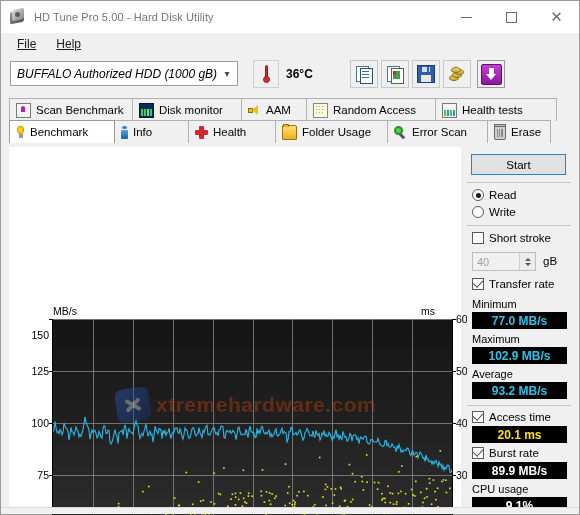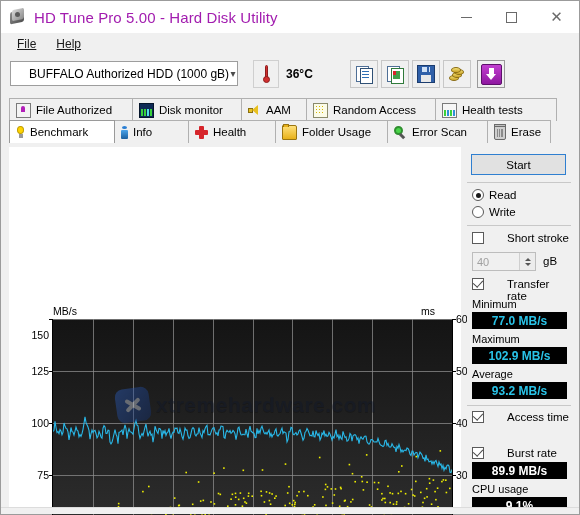--- a/index.html
+++ b/index.html
@@ -19,40 +19,40 @@
     background:#ffffff;display:flex;align-items:center;
     border-bottom:1px solid #f0f0f0;
   }
   .app-icon{width:18px;height:18px;margin-left:8px;margin-right:7px;position:relative;}
   .app-icon .d1{position:absolute;left:1px;top:3px;width:14px;height:12px;
      background:linear-gradient(135deg,#8d8d8d,#4d4d4d);transform:skewY(-12deg);border-radius:2px;}
   .app-icon .d2{position:absolute;left:3px;top:1px;width:12px;height:11px;
      background:linear-gradient(135deg,#d8d8d8,#8a8a8a);transform:skewY(-12deg);border-radius:2px;}
   .app-icon .d3{position:absolute;left:6px;top:4px;width:5px;height:5px;border-radius:50%;
      background:#5a5a5a;}
-  .title-text{font-size:15px;color:#a21caf;letter-spacing:.1px;}
+  .title-text{font-size:11px;color:#737373;letter-spacing:.1px;}
   .wctrls{position:absolute;right:0;top:0;height:32px;display:flex;}
   .wbtn{width:45px;height:32px;display:flex;align-items:center;justify-content:center;
         color:#6a6a6a;font-size:13px;}
   .wbtn .min{width:11px;height:1px;background:#6a6a6a;display:block;}
   .wbtn .max{width:11px;height:11px;border:1px solid #6a6a6a;display:block;box-sizing:border-box;}
   .wbtn .cls{font-size:15px;line-height:15px;font-family:"DejaVu Sans",sans-serif;color:#6a6a6a;}
   
   .menubar{position:absolute;left:0;top:32px;right:0;height:22px;background:#f0f0f0;
            display:flex;align-items:center;padding-left:6px;}
   .menuitem{font-size:12px;color:#1a1a1a;padding:2px 10px;}
   .menuitem u{text-decoration:underline;}
   
   .toolbar{position:absolute;left:0;top:54px;right:0;height:40px;background:#f0f0f0;}
   .drive-select{
     position:absolute;left:9px;top:6px;width:228px;height:25px;
     background:#fff;border:1px solid #9d9d9d;box-sizing:border-box;
     display:flex;align-items:center;font-size:12px;color:#000;
   }
-  .drive-select .dsv{padding-left:18px;flex:1;white-space:nowrap;}
+  .drive-select .dsv{padding-left:6px;flex:1;white-space:nowrap;font-style:italic;}
   .drive-select .chev{width:22px;text-align:center;color:#4a4a4a;font-size:10px;
       font-family:"DejaVu Sans",sans-serif;}
   .temp-box{position:absolute;left:252px;top:5px;width:26px;height:28px;background:#f0f0f0;
      border:1px solid #cfcfcf;box-sizing:border-box;display:flex;align-items:center;justify-content:center;}
   .thermo{position:relative;width:8px;height:19px;}
   .thermo .stem{position:absolute;left:2.5px;top:0;width:3px;height:13px;background:#d12f2f;
      border:1px solid #8e1d1d;border-radius:2px 2px 0 0;box-sizing:border-box;}
   .thermo .bulb{position:absolute;left:0.5px;top:11px;width:7px;height:7px;border-radius:50%;
      background:#d12f2f;border:1px solid #8e1d1d;box-sizing:border-box;}
   .temp-text{position:absolute;left:285px;top:12px;font-size:12px;font-weight:bold;color:#000;}
@@ -153,33 +153,33 @@
   .axis-line-r{position:absolute;left:443px;top:172px;width:1px;height:312px;background:#000;}
   .wmark{position:absolute;left:107px;top:238px;width:250px;height:40px;opacity:.42;
      display:flex;align-items:center;gap:6px;pointer-events:none;}
   .wmark .logo{width:34px;height:34px;border-radius:8px;
      background:linear-gradient(135deg,#2f63c8,#12306e);position:relative;flex:none;
      transform:rotate(-8deg);}
   .wmark .logo:before,.wmark .logo:after{content:"";position:absolute;left:8px;top:15px;width:18px;height:4px;
      background:#cfd8e8;border-radius:2px;}
   .wmark .logo:before{transform:rotate(38deg);}
   .wmark .logo:after{transform:rotate(-38deg);}
-  .wmark .txt{font-size:21px;font-weight:bold;color:#0f172a;letter-spacing:.5px;
+  .wmark .txt{font-size:21px;font-weight:bold;color:#c2410c;letter-spacing:.5px;
      text-shadow:0 1px 0 rgba(0,0,0,.5);}
   
   .panel{position:absolute;left:466px;top:146px;width:104px;height:360px;background:#f0f0f0;}
   .panel-sep{position:absolute;left:0;width:104px;height:1px;background:#c8c8c8;}
   .start-btn{position:absolute;left:4px;top:7px;width:95px;height:21px;background:#e1e1e1;
      border:1px solid #2f7fd0;box-sizing:border-box;display:flex;align-items:center;justify-content:center;
      font-size:11.5px;color:#000;}
   .radio-row{position:absolute;left:5px;display:flex;align-items:center;gap:5px;font-size:11.5px;color:#000;}
   .radio{width:12px;height:12px;border-radius:50%;border:1px solid #5a5a5a;background:#fff;
      box-sizing:border-box;position:relative;flex:none;}
   .radio.on:after{content:"";position:absolute;left:2.5px;top:2.5px;width:5px;height:5px;border-radius:50%;background:#1a1a1a;}
-  .cb-row{position:absolute;left:5px;display:flex;align-items:flex-start;gap:23px;font-size:11.5px;color:#000;}
+  .cb-row{position:absolute;left:5px;display:flex;align-items:flex-end;gap:5px;font-size:11.5px;color:#000;}
   .cb{width:12px;height:12px;border:1px solid #5a5a5a;background:#fff;box-sizing:border-box;position:relative;flex:none;}
   .cb.on:after{content:"";position:absolute;left:2px;top:-1px;width:5px;height:8px;
      border:solid #4a4a4a;border-width:0 1.6px 1.6px 0;transform:rotate(42deg);}
   .spin{position:absolute;left:5px;width:64px;height:19px;background:#f0f0f0;border:1px solid #bdbdbd;
      box-sizing:border-box;display:flex;align-items:center;font-size:11px;color:#a0a0a0;}
   .spin .v{padding-left:4px;flex:1;}
   .spin .btns{width:15px;height:100%;border-left:1px solid #cfcfcf;background:#ececec;
      display:flex;flex-direction:column;align-items:center;justify-content:center;gap:2px;}
   .spin .btns i{display:block;width:0;height:0;border-left:3px solid transparent;border-right:3px solid transparent;}
   .spin .btns i.u{border-bottom:3.5px solid #555;}
@@ -276,21 +276,21 @@
           <i class="sh"></i>
           <i class="hd"></i>
         </div>
     </div>
   </div>
 
   <div class="tabstrip">
     <div class="tabrow r1">
       <div class="tab" style="width:124px">
         <span class="ticon i-filebench"></span>
-        <span>File Authorized</span>
+        <span>Scan Benchmark</span>
       </div>
       <div class="tab" style="width:110px">
         <span class="ticon i-monitor"></span>
         <span>Disk monitor</span>
       </div>
       <div class="tab" style="width:66px">
         <span class="ticon i-aam"></span>
         <span>AAM</span>
       </div>
       <div class="tab" style="width:130px">
@@ -955,20 +955,23 @@
     <div class="stat-label" style="top:221px">Average</div>
     <div class="stat-val" style="top:235px">
       <span class="v-cyan">93.2 MB/s</span>
     </div>
     <div class="panel-sep" style="top:258px"></div>
 
     <div class="cb-row" style="top:264px">
       <span class="cb on"></span>
       <span>Access time</span>
     </div>
+    <div class="stat-val" style="top:279px">
+      <span class="v-yellow">20.1 ms</span>
+    </div>
     <div class="cb-row" style="top:300px">
       <span class="cb on"></span>
       <span>Burst rate</span>
     </div>
     <div class="stat-val" style="top:315px">
       <span class="v-white">89.9 MB/s</span>
     </div>
     <div class="stat-label" style="top:336px">CPU usage</div>
     <div class="stat-val" style="top:350px">
       <span class="v-white">9.1%</span>

